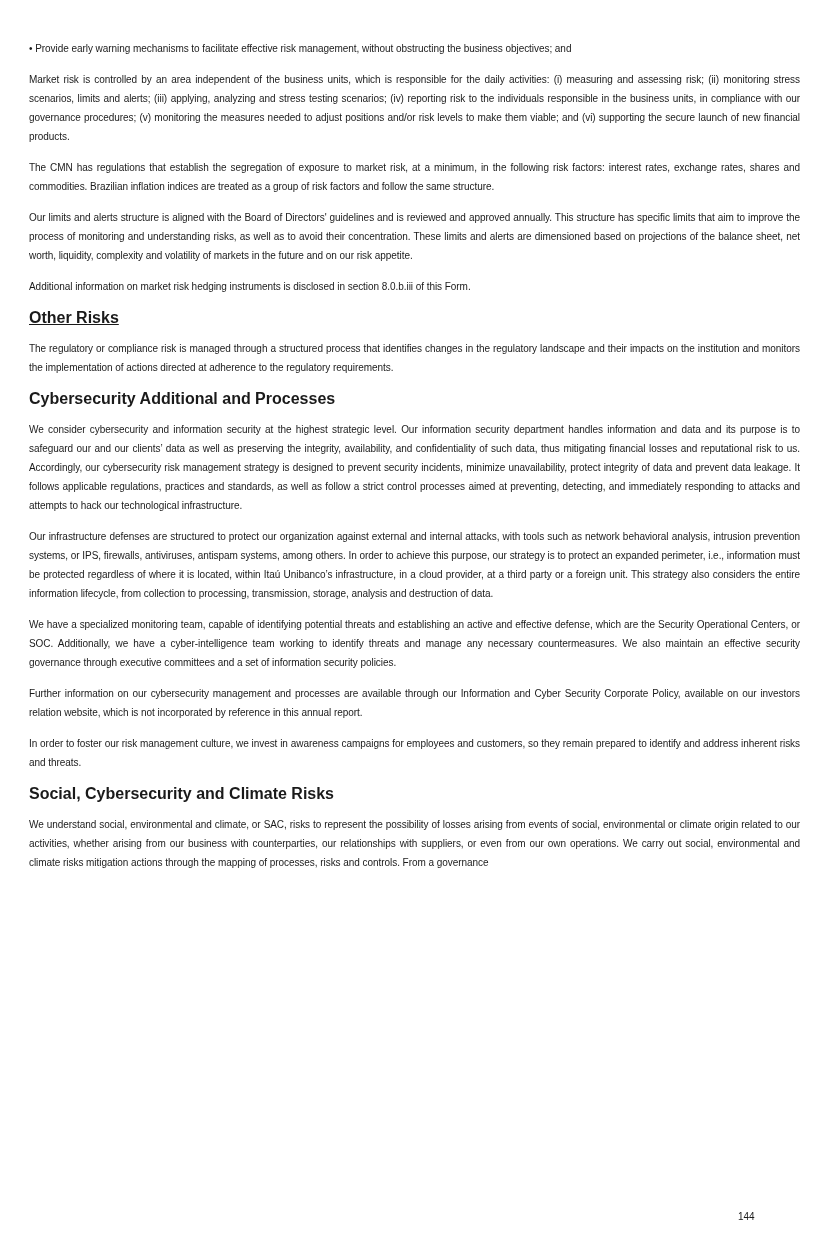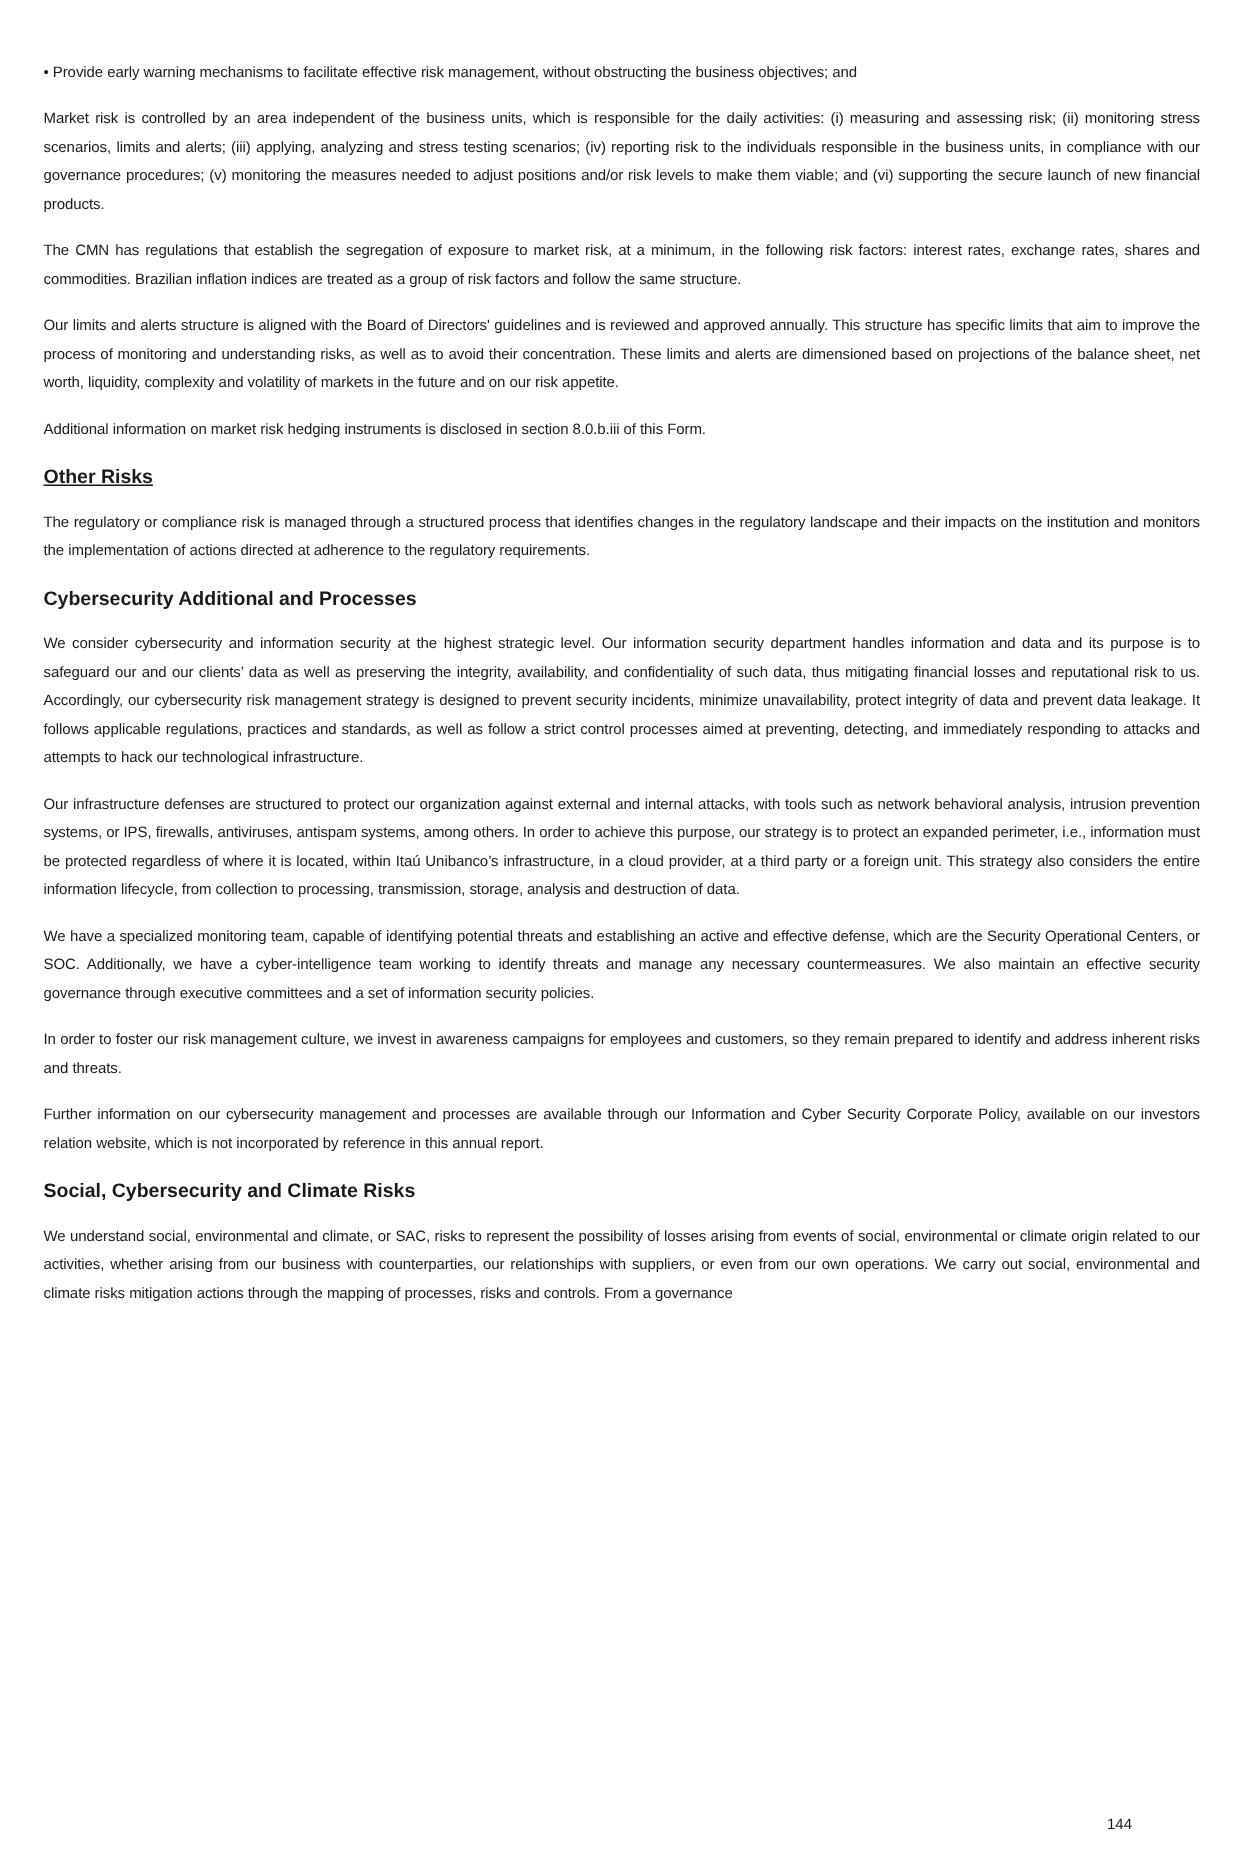--- a/index.html
+++ b/index.html
@@ -25,21 +25,21 @@
       font-size: 10px;
       line-height: 19px;
       text-align: justify;
       margin: 0 0 12px 0;
       letter-spacing: -0.05px;
     }
     .bullet {
       margin-bottom: 12px;
     }
     .heading {
-      font-size: 13px;
+      font-size: 16px;
       line-height: 19px;
       font-weight: bold;
       margin: 0 0 12px 0;
     }
     .heading.underlined {
       text-decoration: underline;
     }
     .page-number {
       position: absolute;
       left: 738px;
@@ -56,19 +56,19 @@
   <p class="para">Market risk is controlled by an area independent of the business units, which is responsible for the daily activities: (i) measuring and assessing risk; (ii) monitoring stress scenarios, limits and alerts; (iii) applying, analyzing and stress testing scenarios; (iv) reporting risk to the individuals responsible in the business units, in compliance with our governance procedures; (v) monitoring the measures needed to adjust positions and/or risk levels to make them viable; and (vi) supporting the secure launch of new financial products.</p>
   <p class="para">The CMN has regulations that establish the segregation of exposure to market risk, at a minimum, in the following risk factors: interest rates, exchange rates, shares and commodities. Brazilian inflation indices are treated as a group of risk factors and follow the same structure.</p>
   <p class="para">Our limits and alerts structure is aligned with the Board of Directors' guidelines and is reviewed and approved annually. This structure has specific limits that aim to improve the process of monitoring and understanding risks, as well as to avoid their concentration. These limits and alerts are dimensioned based on projections of the balance sheet, net worth, liquidity, complexity and volatility of markets in the future and on our risk appetite.</p>
   <p class="para">Additional information on market risk hedging instruments is disclosed in section 8.0.b.iii of this Form.</p>
   <h2 class="heading underlined">Other Risks</h2>
   <p class="para">The regulatory or compliance risk is managed through a structured process that identifies changes in the regulatory landscape and their impacts on the institution and monitors the implementation of actions directed at adherence to the regulatory requirements.</p>
   <h3 class="heading">Cybersecurity Additional and Processes</h3>
   <p class="para">We consider cybersecurity and information security at the highest strategic level. Our information security department handles information and data and its purpose is to safeguard our and our clients’ data as well as preserving the integrity, availability, and confidentiality of such data, thus mitigating financial losses and reputational risk to us. Accordingly, our cybersecurity risk management strategy is designed to prevent security incidents, minimize unavailability, protect integrity of data and prevent data leakage. It follows applicable regulations, practices and standards, as well as follow a strict control processes aimed at preventing, detecting, and immediately responding to attacks and attempts to hack our technological infrastructure.</p>
   <p class="para">Our infrastructure defenses are structured to protect our organization against external and internal attacks, with tools such as network behavioral analysis, intrusion prevention systems, or IPS, firewalls, antiviruses, antispam systems, among others. In order to achieve this purpose, our strategy is to protect an expanded perimeter, i.e., information must be protected regardless of where it is located, within Itaú Unibanco’s infrastructure, in a cloud provider, at a third party or a foreign unit. This strategy also considers the entire information lifecycle, from collection to processing, transmission, storage, analysis and destruction of data.</p>
   <p class="para">We have a specialized monitoring team, capable of identifying potential threats and establishing an active and effective defense, which are the Security Operational Centers, or SOC. Additionally, we have a cyber-intelligence team working to identify threats and manage any necessary countermeasures. We also maintain an effective security governance through executive committees and a set of information security policies.</p>
+  <p class="para">Further information on our cybersecurity management and processes are available through our Information and Cyber Security Corporate Policy, available on our investors relation website, which is not incorporated by reference in this annual report.</p>
   <p class="para">In order to foster our risk management culture, we invest in awareness campaigns for employees and customers, so they remain prepared to identify and address inherent risks and threats.</p>
-  <p class="para">Further information on our cybersecurity management and processes are available through our Information and Cyber Security Corporate Policy, available on our investors relation website, which is not incorporated by reference in this annual report.</p>
   <h3 class="heading">Social, Cybersecurity and Climate Risks</h3>
   <p class="para">We understand social, environmental and climate, or SAC, risks to represent the possibility of losses arising from events of social, environmental or climate origin related to our activities, whether arising from our business with counterparties, our relationships with suppliers, or even from our own operations. We carry out social, environmental and climate risks mitigation actions through the mapping of processes, risks and controls. From a governance</p>
 </div>
 
 <div class="page-number">144</div>
 
 </body></html>

